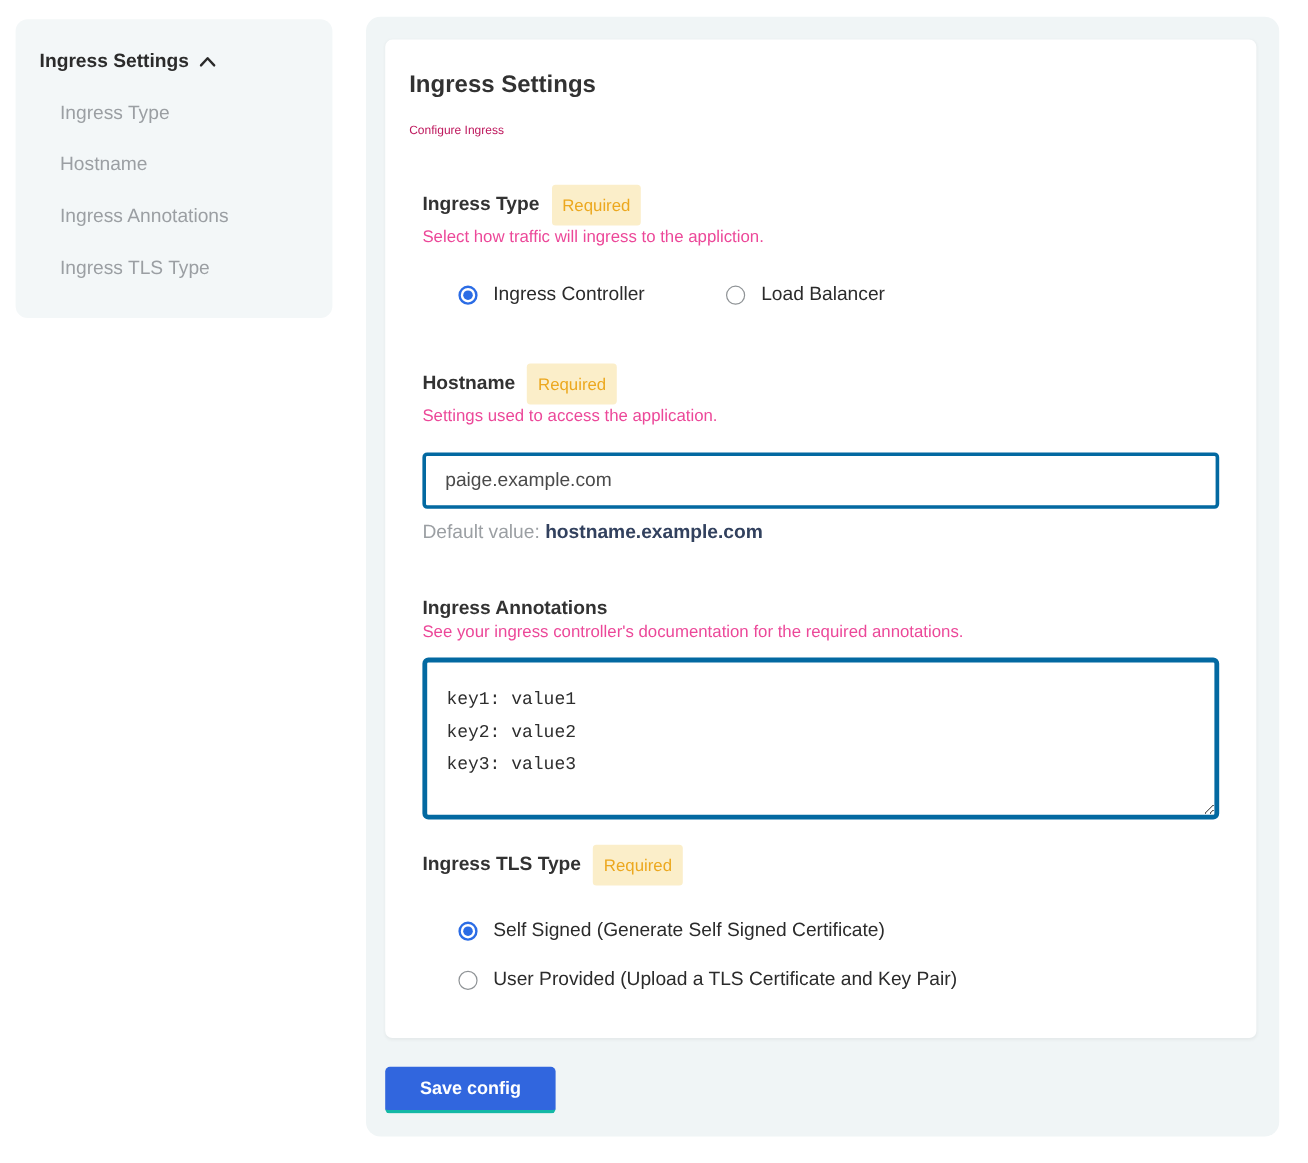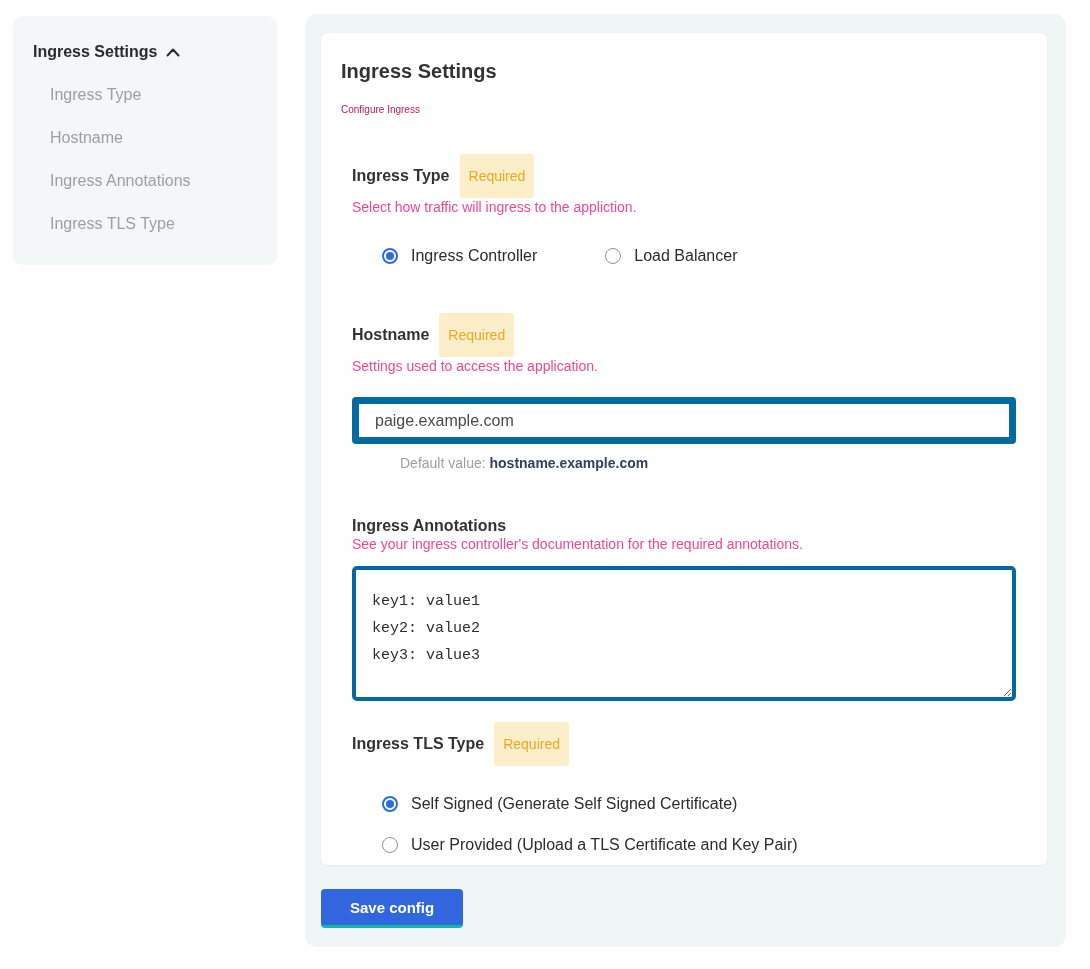--- a/index.html
+++ b/index.html
@@ -54,21 +54,21 @@
   .card-title { font-size: 20px; font-weight: 700; color: #323232; }
   .card-subtitle { margin-top: 21px; font-size: 10px; color: #be185d; }
 
   .group { margin-left: 11px; }
   .group-label-row { display: flex; align-items: center; gap: 10px; }
   .group-label { font-size: 16px; font-weight: 700; color: #323232; }
   .required-badge {
     font-size: 14px;
     color: #eca81f;
     background: #fbeec9;
-    padding: 14px 9px;
+    padding: 9px 9px;
     border-radius: 3px;
   }
   .group-help { margin-top: 1px; font-size: 14px; color: #ec4899; }
 
   .g-ingress-type { margin-top: 39px; }
   .g-hostname     { margin-top: 48px; }
   .g-annotations  { margin-top: 46px; }
   .g-tls          { margin-top: 21px; }
 
   
@@ -93,30 +93,30 @@
     background: #2b6ce5;
   }
   .radio-stack .radio-option { margin-top: 23px; }
   .radio-stack .radio-option:first-child { margin-top: 29px; }
 
   
   .text-input {
     display: block;
     margin-top: 23px;
     width: 664px; height: 47px;
-    border: 7px solid #0369a1;
+    border: 3px solid #0369a1;
     border-radius: 4px;
     padding: 0 16px;
     font-size: 16px;
     color: #4a4a4a;
     font-family: "Liberation Sans", sans-serif;
     background: #fff;
     outline: none;
   }
-  .default-line { margin-top: 11px; font-size: 14px; color: #9b9fa3; margin-left: 48px; }
+  .default-line { margin-top: 11px; font-size: 16px; color: #9b9fa3; }
   .default-value { font-weight: 700; color: #32415e; }
 
   
   .annotations-textarea {
     display: block;
     margin-top: 14px;
     width: 664px; height: 135px;
     border: 4px solid #0369a1;
     border-radius: 5px;
     padding: 18px 16px;

